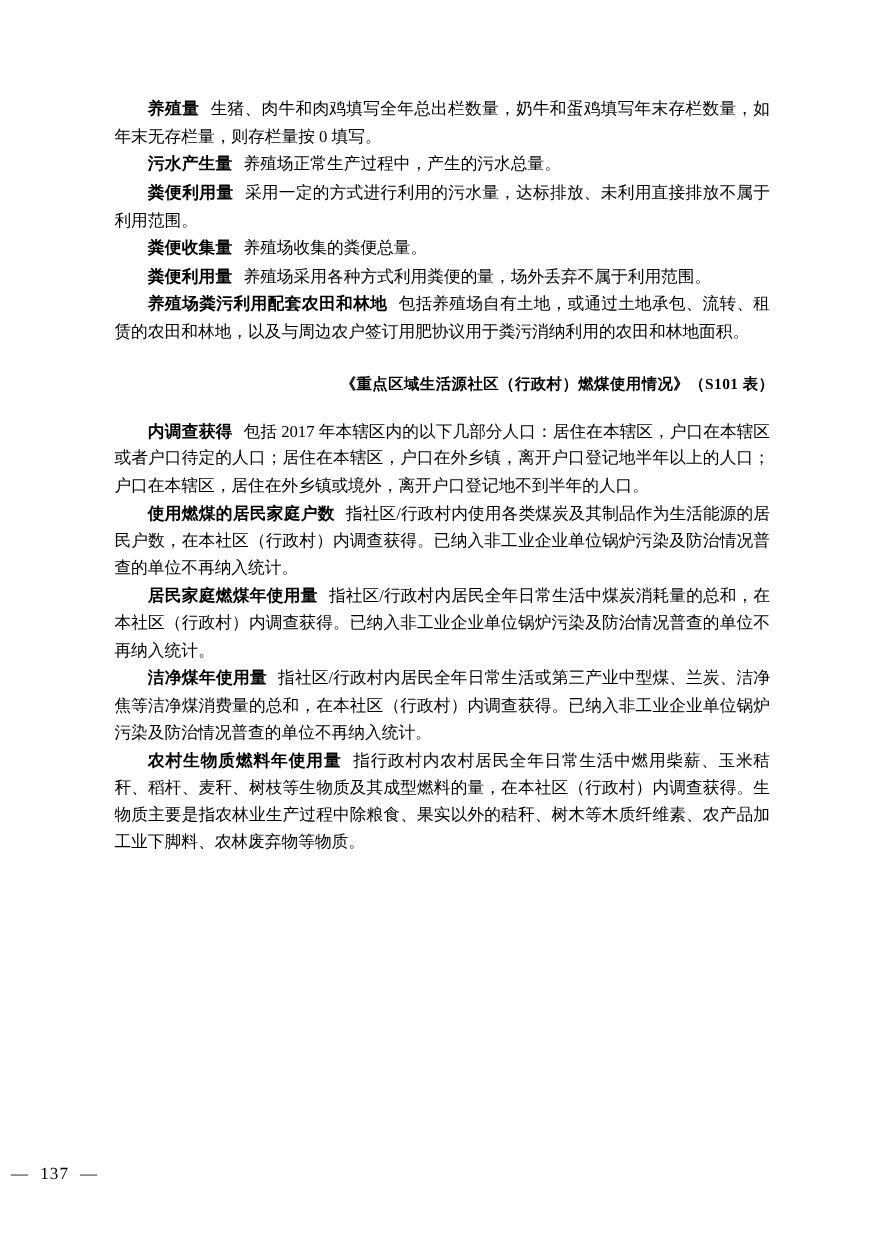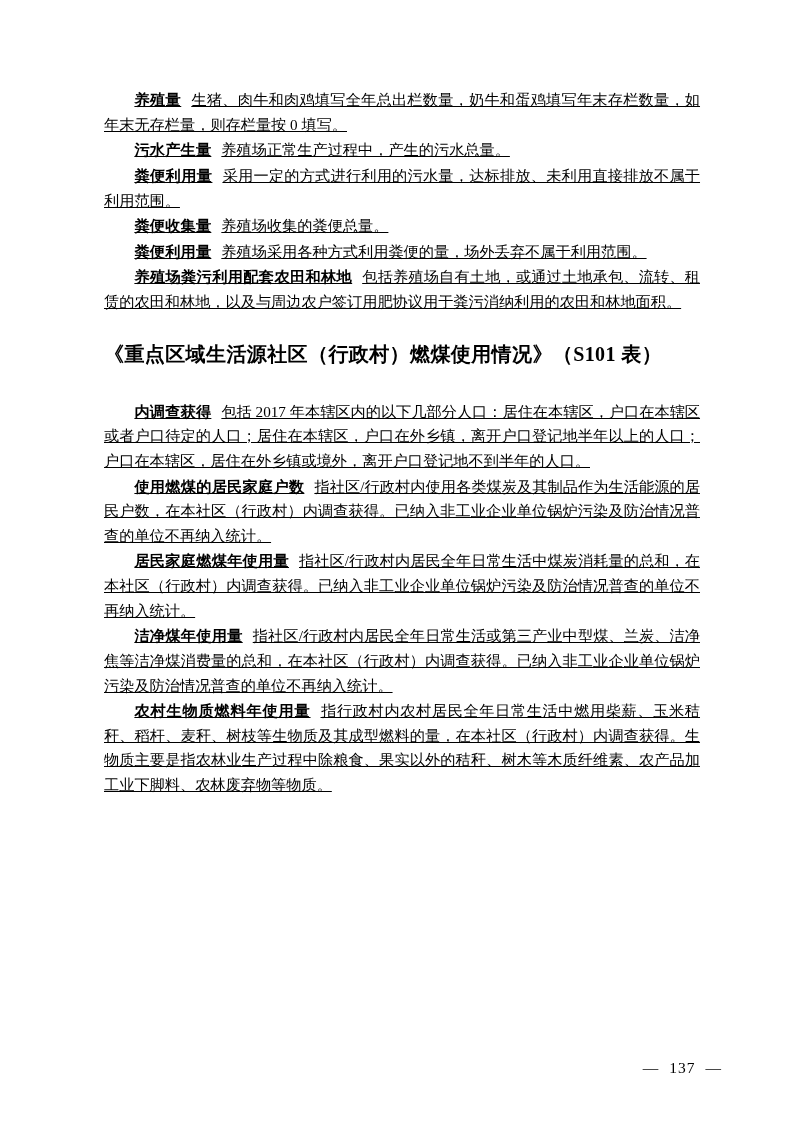--- a/index.html
+++ b/index.html
@@ -22,48 +22,46 @@
     box-sizing: border-box;
     padding: 88px 96px 0 104px;
   }
   .para {
     font-size: 15.2px;
     line-height: 1.62;
     text-align: justify;
     text-justify: inter-ideograph;
     margin: 0 4px 1px 0;
     text-indent: 0;
-    text-decoration: underline;
   }
   .para .lead {
     font-weight: bold;
     letter-spacing: 0.2px;
   }
   .para.indent {
     text-indent: 2em;
   }
   .section-title {
-    text-align: left;
-    font-size: 20px;
+    text-align: right;
+    font-size: 14px;
     font-weight: bold;
     letter-spacing: 0.4px;
-    margin: 26px 0 32px 0;
+    margin: 26px 0 22px 0;
     font-family: "Liberation Serif", "DejaVu Serif", serif;
   }
   .sep {
     display: inline-block;
     width: 10px;
   }
   .footer {
     position: absolute;
     left: 0;
     right: 0;
     bottom: 54px;
-    text-align: right;
-    padding-right: 68px;
+    padding-right: 112px;
     font-size: 15.5px;
     letter-spacing: 1px;
     margin-top: 24px;
   }
   .footer .dash {
     display: inline-block;
     margin: 0 10px;
   }
 </style>
 </head>

